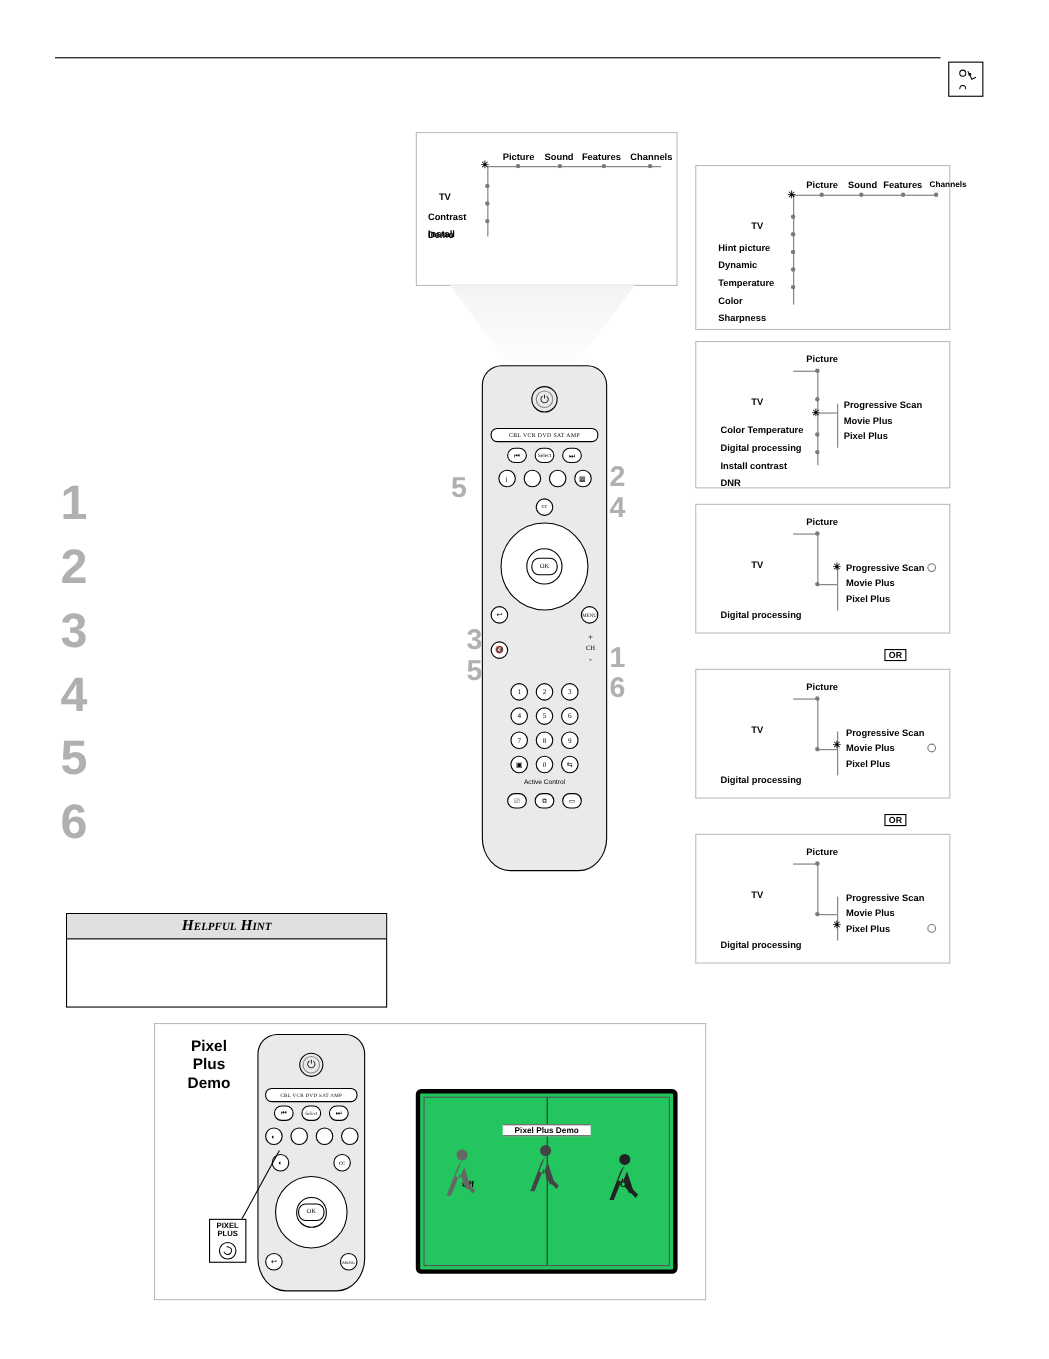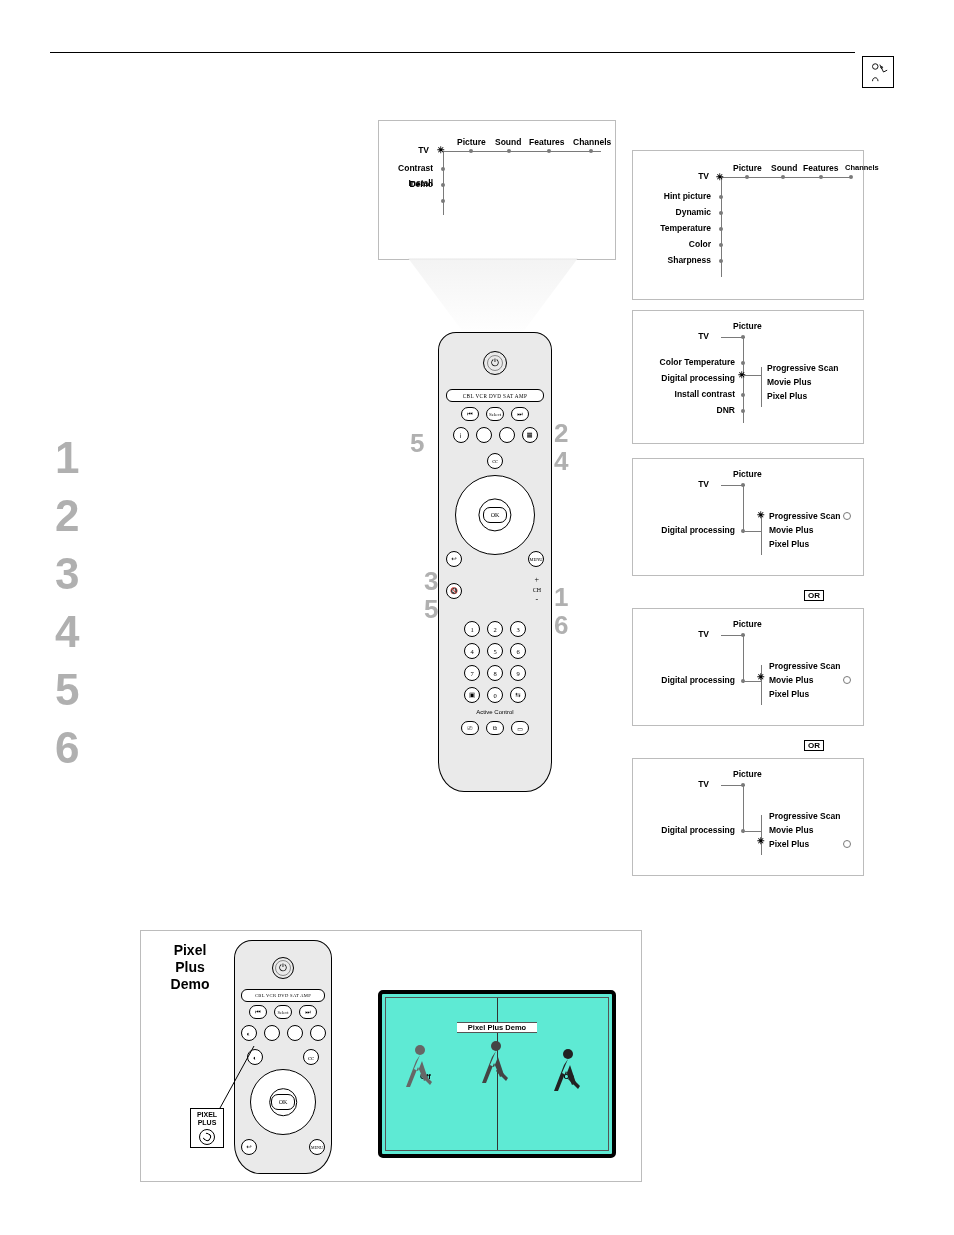--- a/index.html
+++ b/index.html
@@ -17,40 +17,40 @@
   .hintbox{position:absolute;left:60px;top:830px;width:290px;height:84px;border:1px solid #000;}
   .hintbox-header{height:22px;border-bottom:1px solid #000;background:#e0e0e0;text-align:center;font-variant:small-caps;font-style:italic;font-weight:700;font-family:Georgia,serif;font-size:14px;line-height:22px;}
   
   .menubox{position:absolute;border:1px solid #bcbcbc;background:#fff;font-family:Helvetica,Arial,sans-serif;font-size:8.5px;font-weight:700;color:#000;}
   .axis-horiz{position:absolute;height:0;border-top:1px solid #7a7a7a;}
   .axis-vert{position:absolute;width:0;border-left:1px solid #7a7a7a;}
   .tick{position:absolute;width:4px;height:4px;background:#7a7a7a;border-radius:50%;}
   .tick-hollow{position:absolute;width:6px;height:6px;background:#fff;border:1px solid #7a7a7a;border-radius:50%;}
   .tick-x{position:absolute;width:8px;height:8px;line-height:8px;font-size:9px;}
   .mlabel{position:absolute;white-space:nowrap;}
-  .mlabel.r{text-align:right;}
+  .mlabel.r{text-align:left;margin-top:29px;}
   .or-chip{position:absolute;font-family:Helvetica,Arial,sans-serif;font-size:8px;font-weight:700;border:1px solid #000;padding:0 3px;background:#fff;}
   
   .remote{position:absolute;background:#eaeaea;border:1.5px solid #000;border-radius:18px 18px 26px 26px/18px 18px 30px 30px;}
   .rem-row{position:absolute;left:0;width:100%;display:flex;justify-content:center;gap:7px;}
   .rbtn{width:16px;height:12px;border:1px solid #000;border-radius:7px;background:#fff;font-size:6px;display:flex;align-items:center;justify-content:center;}
   .rbtn-round{width:14px;height:14px;border:1px solid #000;border-radius:50%;background:#fff;font-size:6.5px;display:flex;align-items:center;justify-content:center;}
   .rbtn-pill{height:11px;border:1px solid #000;border-radius:6px;background:#fff;font-size:6px;display:flex;align-items:center;justify-content:space-around;padding:0 3px;}
   .rem-power{position:absolute;left:50%;transform:translateX(-50%);width:22px;height:22px;border:1.5px solid #000;border-radius:50%;display:flex;align-items:center;justify-content:center;font-size:10px;}
   .rem-power::before{content:"";position:absolute;width:14px;height:14px;border:1px solid #888;border-radius:50%;}
   .rem-navring{position:absolute;left:50%;transform:translateX(-50%);border:1.5px solid #000;border-radius:50%;background:#fff;}
   .rem-navring::after{content:"";position:absolute;left:50%;top:50%;transform:translate(-50%,-50%);width:40%;height:40%;border:1px solid #000;border-radius:50%;}
   .rem-ok{position:absolute;left:50%;top:50%;transform:translate(-50%,-50%);width:22px;height:14px;border:1px solid #000;border-radius:7px;font-size:6px;display:flex;align-items:center;justify-content:center;background:#fff;}
   .rem-label{position:absolute;font-family:Helvetica,Arial,sans-serif;font-size:6px;text-align:center;}
   
   .callout-num{position:absolute;font-family:Helvetica,Arial,sans-serif;font-weight:900;color:#b0b0b0;font-size:26px;text-align:center;pointer-events:none;}
   
   .demo-wrap{position:absolute;left:140px;top:930px;width:500px;height:250px;border:1px solid #bcbcbc;}
   .demo-title{position:absolute;left:155px;top:942px;width:70px;font-family:Helvetica,Arial,sans-serif;font-weight:800;font-size:14px;line-height:17px;text-align:center;}
-  .demo-tv{position:absolute;border:4px solid #000;border-radius:5px;background:#5eead4;}
+  .demo-tv{position:absolute;border:4px solid #000;border-radius:5px;background:#22c55e;}
   .demo-tv-inner{position:absolute;inset:3px;border:1px solid #555;}
   .demo-tv-mid{position:absolute;left:50%;top:0;bottom:0;width:0;border-left:1px solid #333;}
   .demo-label{position:absolute;font-family:Helvetica,Arial,sans-serif;font-size:7.5px;font-weight:700;}
   .runner{position:absolute;width:36px;height:60px;}
   .runner svg{width:100%;height:100%;}
   
   .pp-chip{position:absolute;left:190px;top:1108px;width:32px;border:1px solid #000;background:#fff;font-family:Helvetica,Arial,sans-serif;font-size:7px;font-weight:800;text-align:center;line-height:8px;padding:2px 0;}
   .pp-chip .sw{width:14px;height:14px;margin:2px auto 0;border:1.2px solid #000;border-radius:50%;position:relative;}
   .pp-chip .sw::after{content:"";position:absolute;left:3px;top:3px;width:6px;height:6px;border:1px solid #000;border-left-color:transparent;border-radius:50%;transform:rotate(30deg);}
   
@@ -74,20 +74,23 @@
 
 <div class="bignums">
   <div>1</div>
   <div>2</div>
   <div>3</div>
   <div>4</div>
   <div>5</div>
   <div>6</div>
 </div>
 
+<div class="hintbox">
+  <div class="hintbox-header">Helpful Hint</div>
+</div>
 
 <div class="menubox" style="left:378px;top:120px;width:236px;height:138px">
   <div class="axis-horiz" style="left:64px;top:30px;width:158px"></div>
   <div class="axis-vert" style="left:64px;top:30px;height:64px"></div>
   <span class="mlabel r" style="left:20px;top:24px;width:30px">TV</span>
   <span class="tick-x" style="left:58px;top:25px">✳</span>
   <span class="mlabel" style="left:78px;top:16px">Picture</span>
   <span class="mlabel" style="left:116px;top:16px">Sound</span>
   <span class="mlabel" style="left:150px;top:16px">Features</span>
   <span class="mlabel" style="left:194px;top:16px">Channels</span>

